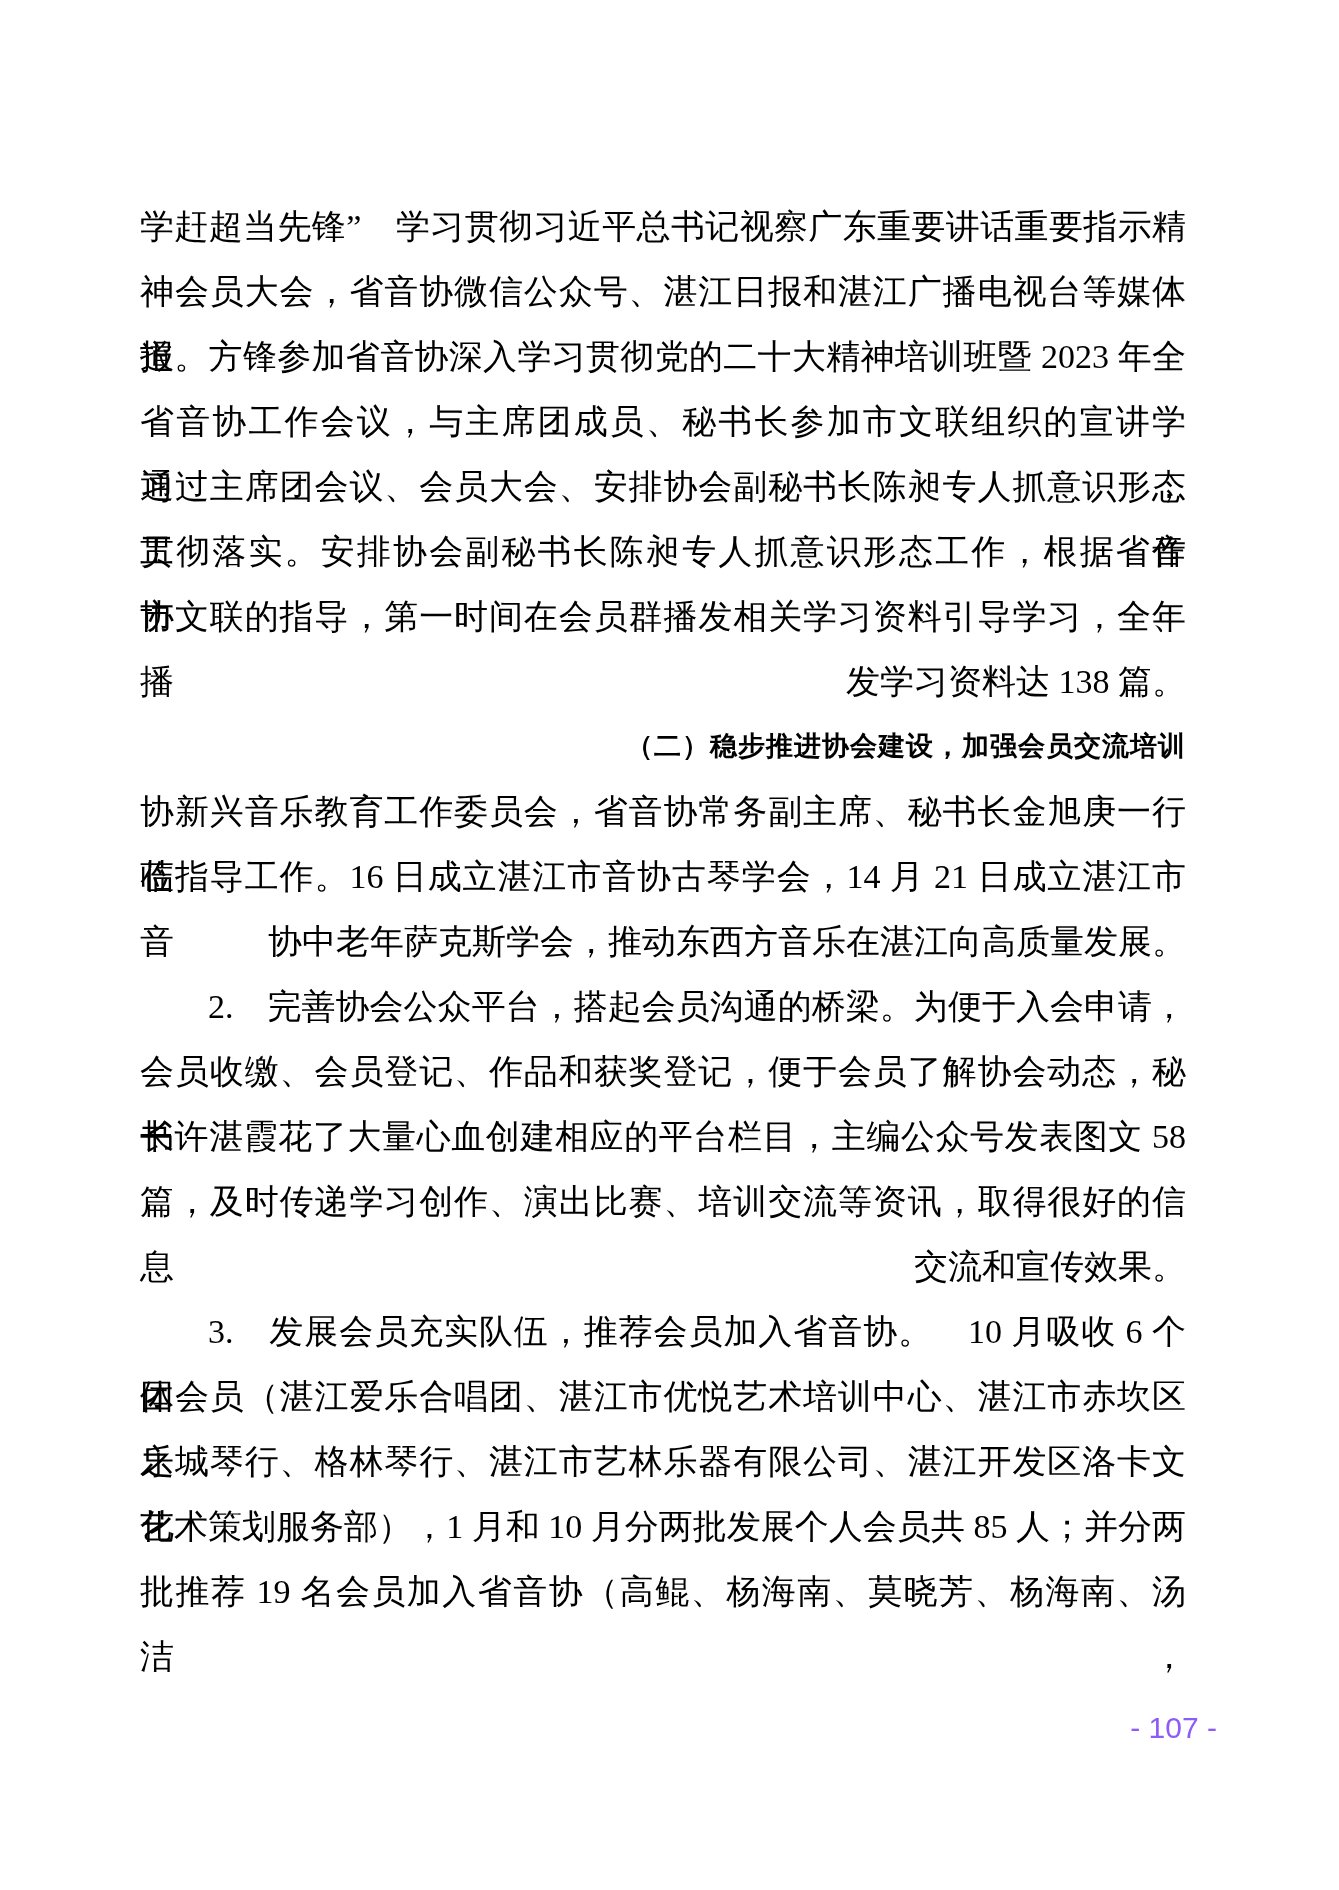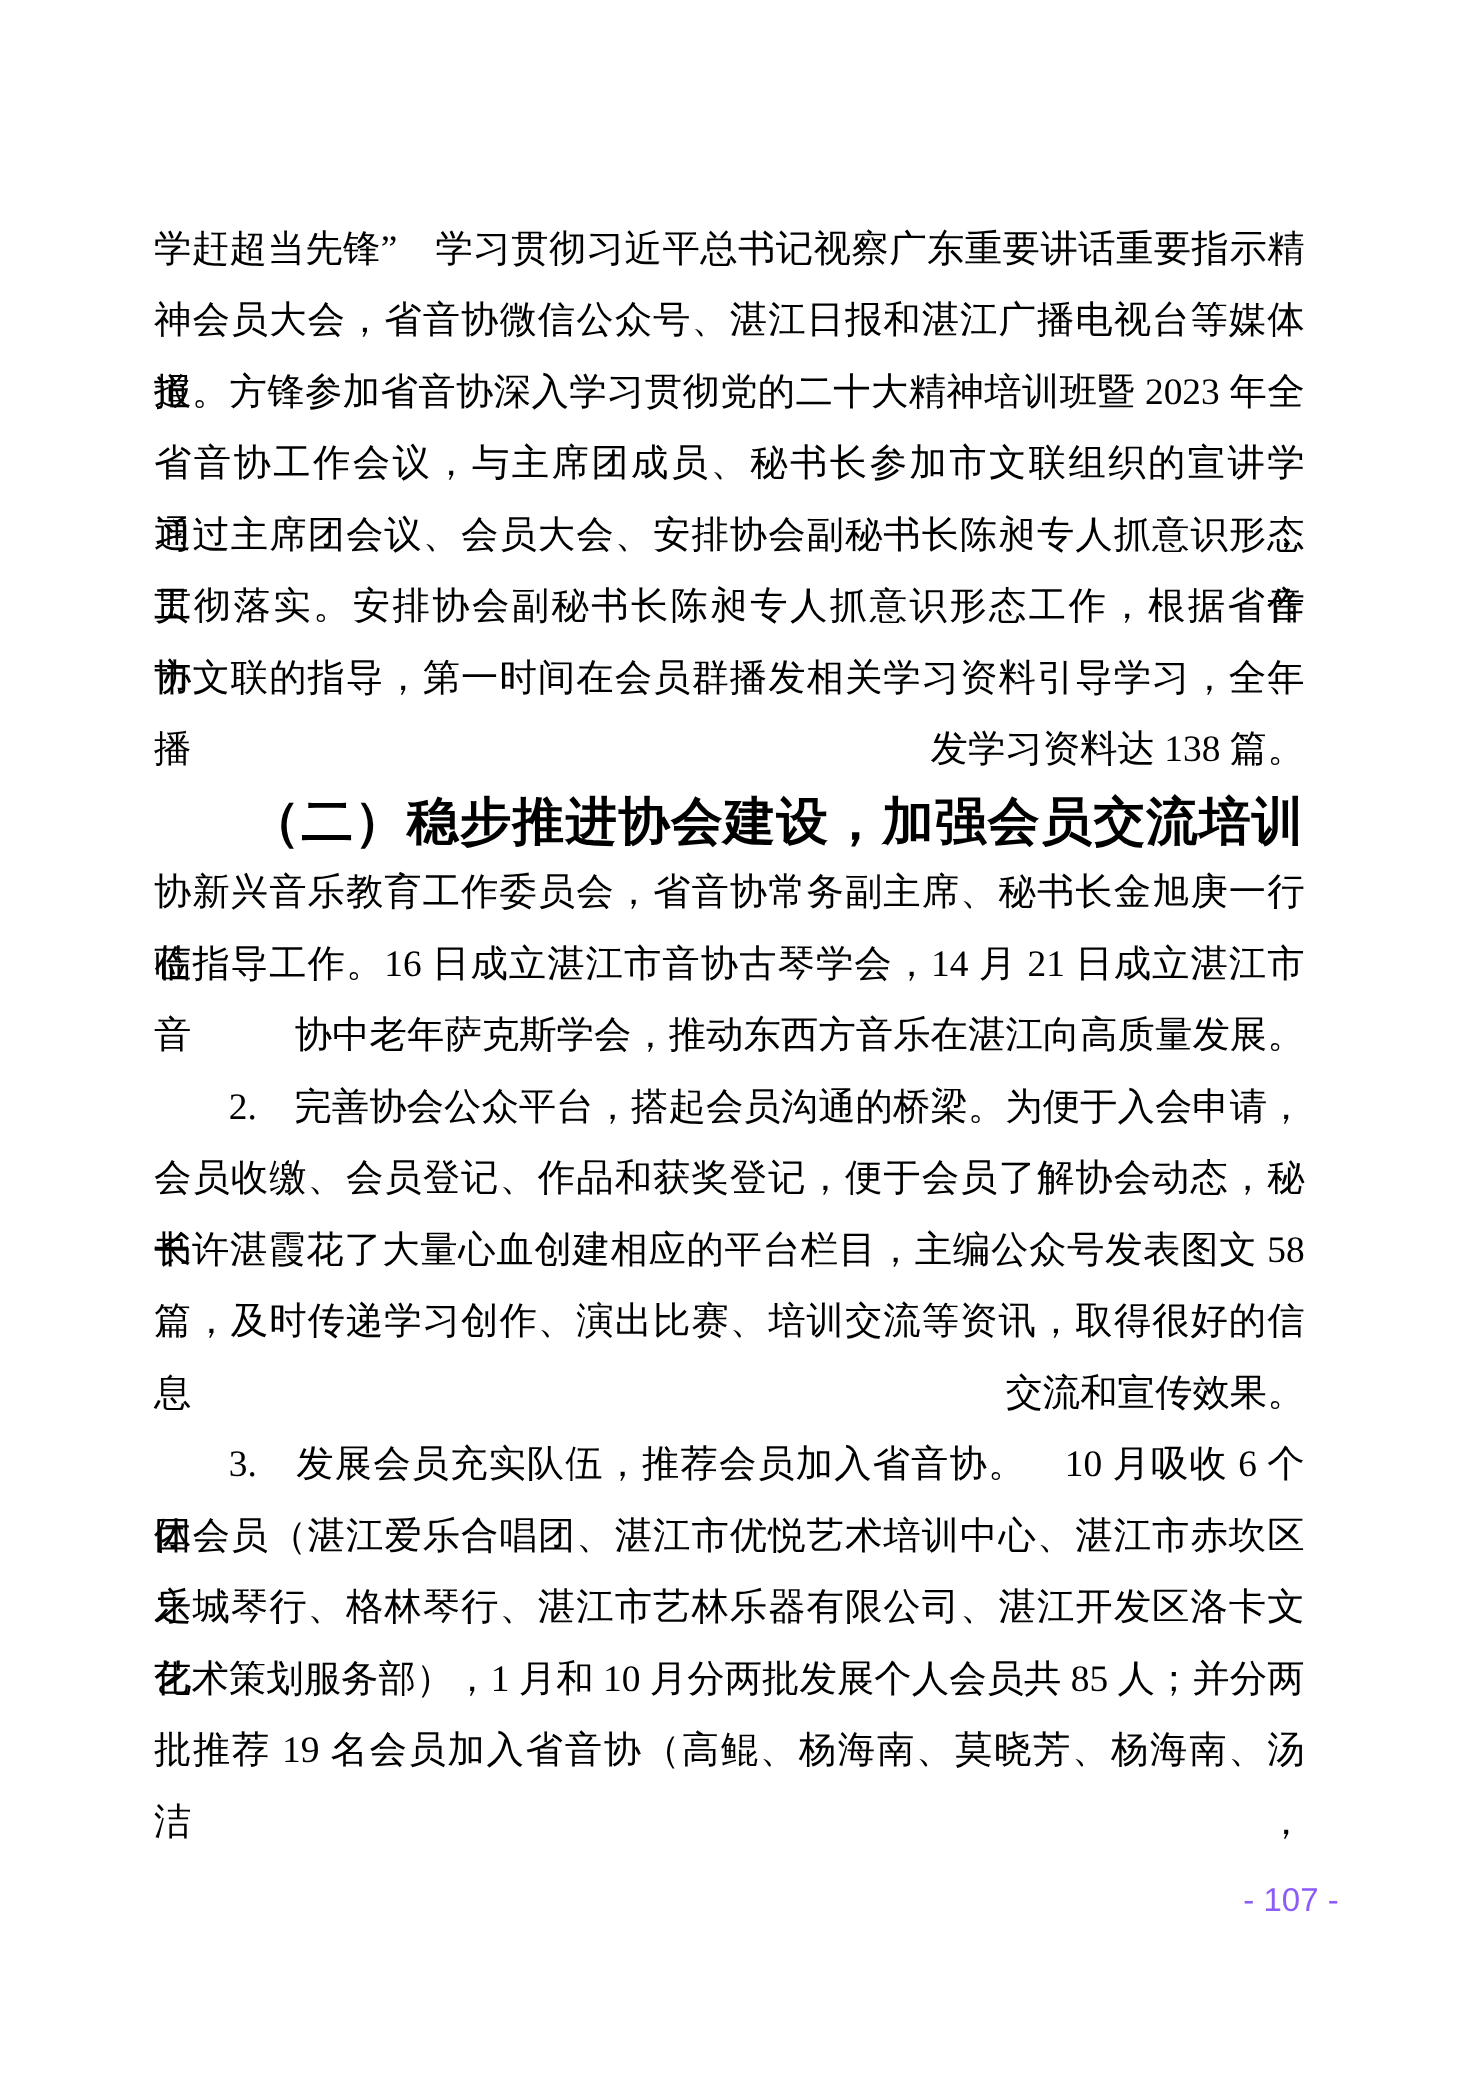--- a/index.html
+++ b/index.html
@@ -36,21 +36,21 @@
     text-align: justify;
     text-align-last: justify;
     text-justify: inter-character;
   }
   .line.indent {
     text-indent: 2em;
   }
   .line.heading {
     font-family: "Liberation Sans", "DejaVu Sans", sans-serif;
     font-weight: bold;
-    font-size: 47px;
+    font-size: 27px;
     text-indent: 38px;
     letter-spacing: 1px;
   }
   .page-number {
     position: absolute;
     top: 1710px;
     right: 154px;
     font-size: 30px;
     line-height: 36px;
     font-family: "Liberation Sans", "DejaVu Sans", sans-serif;

